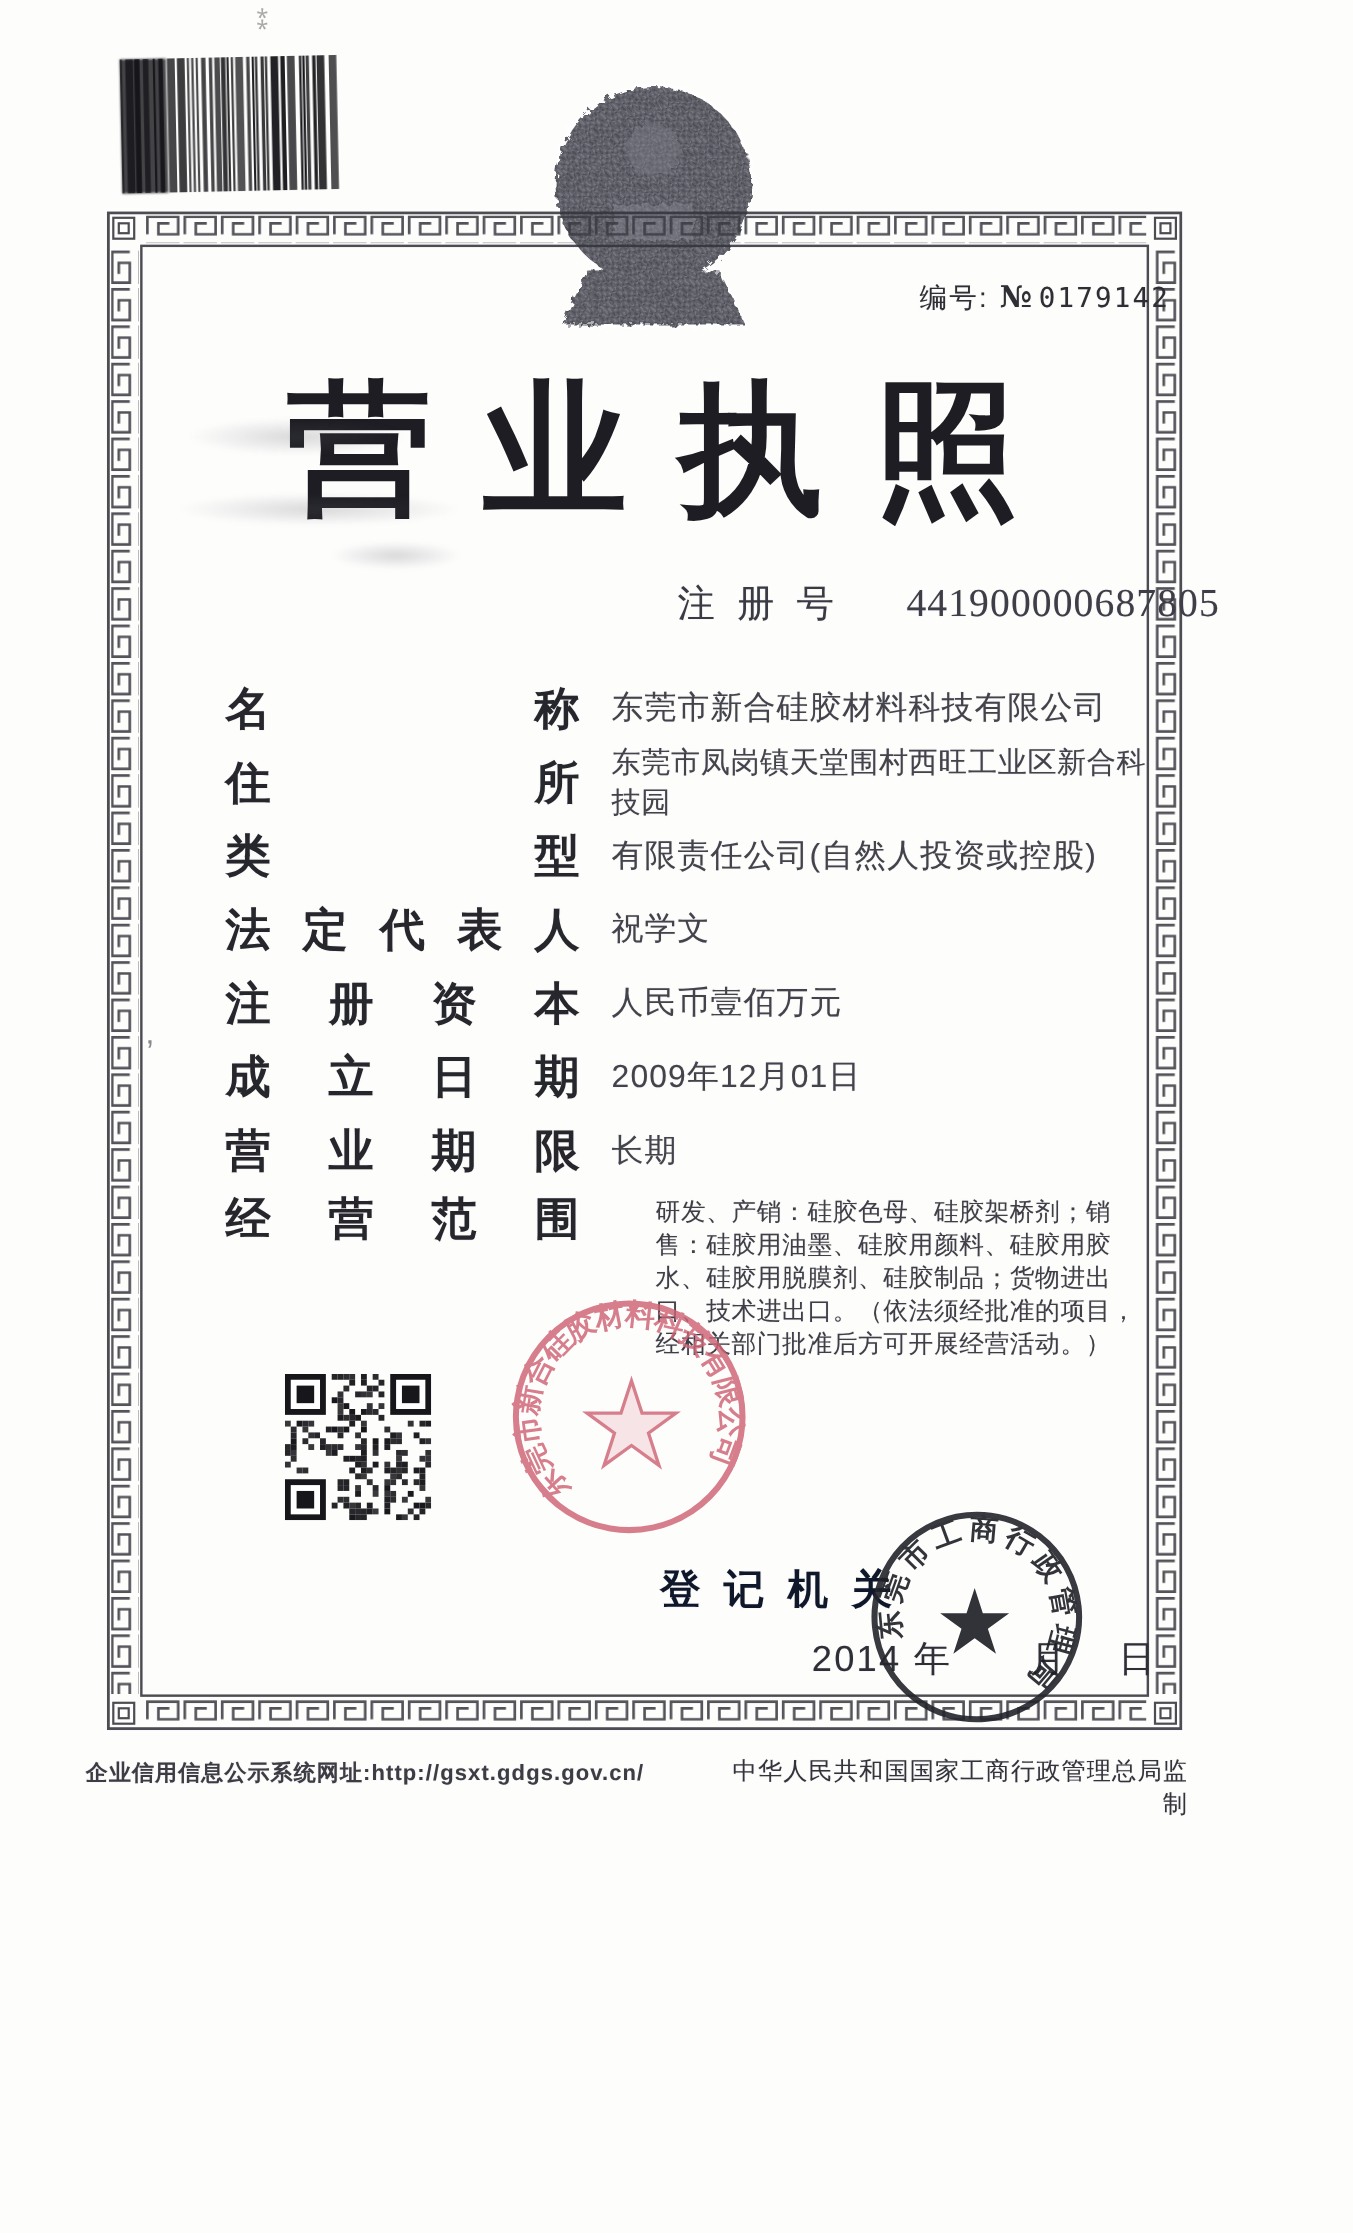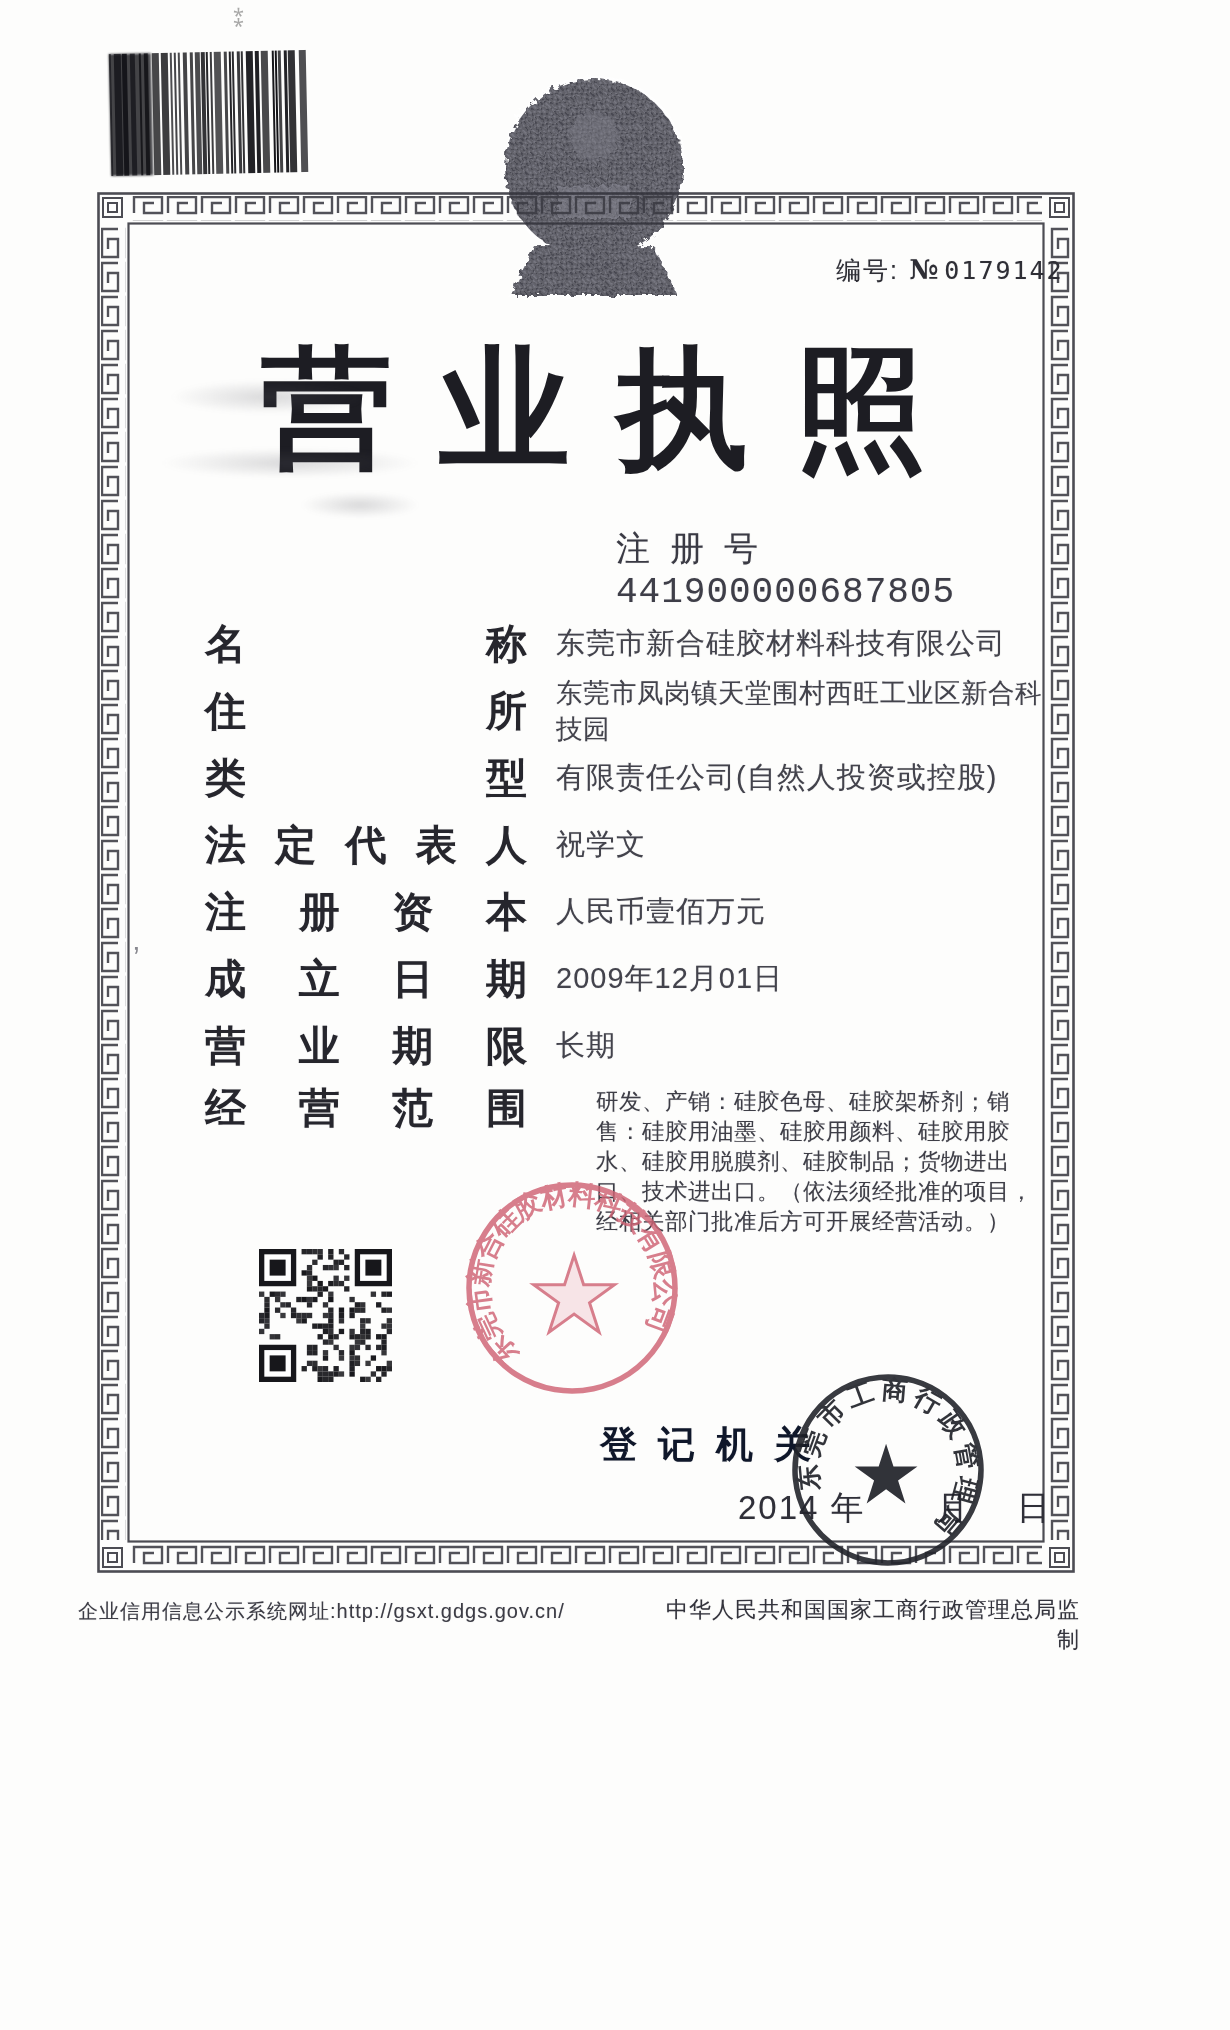--- a/index.html
+++ b/index.html
@@ -26,23 +26,23 @@
   .serial .lab{font-size:25px;letter-spacing:2px;}
   .serial .numero{font-family:"DejaVu Serif",serif;font-weight:bold;font-size:27px;margin:0 6px 0 10px;}
   .serial .num{font-family:"DejaVu Sans Mono",monospace;font-size:25px;letter-spacing:2px;}
 
   
   .title{position:absolute;left:140px;top:322px;width:930px;text-align:center;
          font-size:131px;font-weight:900;color:#1d1d23;letter-spacing:47px;text-indent:24px;
          filter:blur(.25px);}
 
   
-  .regline{position:absolute;left:616px;top:526px;display:flex;align-items:baseline;color:#3a3a44;flex-direction:column;}
+  .regline{position:absolute;left:616px;top:526px;display:flex;align-items:baseline;color:#3a3a44;}
   .regline .rlab{font-size:34px;letter-spacing:20px;margin-right:16px;}
-  .regline .rnum{font-family:Liberation Mono, monospace;font-size:36px;letter-spacing:1px;color:#3e3e48;}
+  .regline .rnum{font-family:Liberation Serif, serif;font-size:36px;letter-spacing:1px;color:#3e3e48;margin-left:30px;}
 
   
   .rows{position:absolute;left:205px;top:610px;width:840px;}
   .row{display:flex;align-items:center;height:67px;}
   .row.scope{align-items:flex-start;height:auto;margin-top:6px;gap:40px;}
   .flabel{width:322px;min-width:322px;font-size:41px;font-weight:700;color:#26262d;
           text-align:justify;text-align-last:justify;line-height:46px;filter:blur(.2px);}
   .fvalue{margin-left:29px;font-size:29px;color:#43434c;letter-spacing:1px;}
   .row.addr .fvalue{font-size:26.5px;letter-spacing:0.5px;}
   .row.scope .fvalue{font-size:22.5px;line-height:30px;width:478px;margin-top:2px;
@@ -60,21 +60,21 @@
   .company-seal{position:absolute;left:452px;top:1168px;opacity:.82;}
   .registry-seal{position:absolute;left:783px;top:1365px;opacity:.9;}
 
   
   .registrar{position:absolute;left:600px;top:1420px;font-size:37px;font-weight:700;
              letter-spacing:21px;color:#0f172a;filter:blur(.2px);}
   .dateline{position:absolute;left:738px;top:1486px;font-size:33px;color:#2f2f38;
             white-space:pre;letter-spacing:2px;}
 
   
-  .footer-left{position:absolute;left:78px;top:1598px;font-size:20px;color:#3c3c45;letter-spacing:1px;}
+  .footer-left{position:absolute;left:78px;top:1598px;font-size:20px;color:#3c3c45;letter-spacing:1px;font-weight:bold;}
   .footer-right{position:absolute;left:655px;top:1595px;width:425px;text-align:right;
                 font-size:22px;color:#33333c;letter-spacing:1px;}
   .topmark{position:absolute;left:233px;top:2px;font-size:20px;color:#555;opacity:.5;}
 </style>
 </head>
 <body>
 
 <div class="page">
 
   <div class="barcode">

